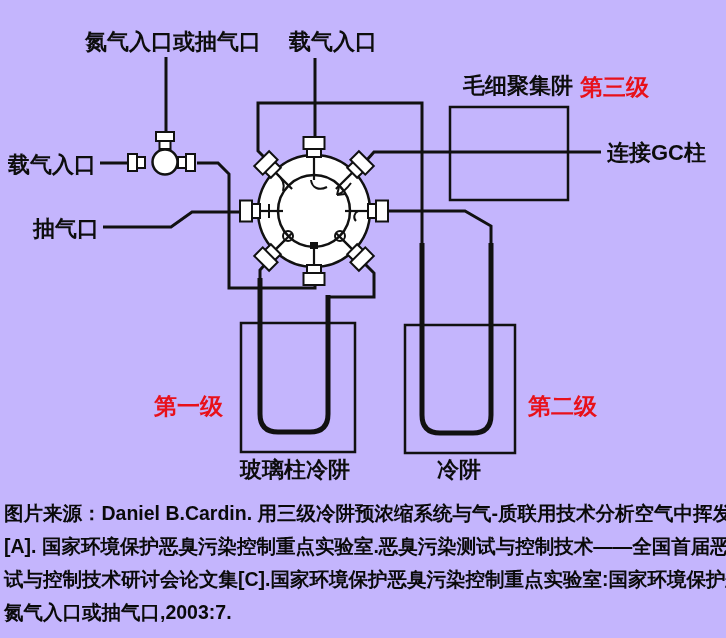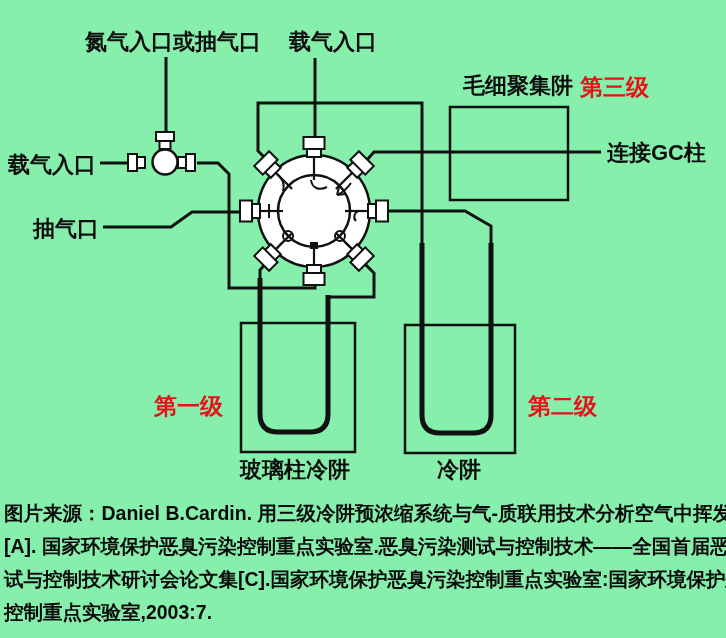--- a/index.html
+++ b/index.html
@@ -1,16 +1,16 @@
 <!DOCTYPE html>
 <html><head>
 <meta charset="utf-8">
 <style>
   html,body{margin:0;padding:0;background:#ffffff;}
-  .page{position:relative;width:726px;height:638px;background:#86efac;overflow:hidden;
+  .page{position:relative;width:726px;height:638px;background:#c4b5fd;overflow:hidden;
         font-family:"Liberation Sans","DejaVu Sans",sans-serif;}
   svg text{font-family:"Liberation Sans","DejaVu Sans",sans-serif;font-weight:bold;fill:#0d0d0d;}
   svg text.red{fill:#e8111a;}
   .caption{position:absolute;left:4px;top:497px;width:720px;color:#0a0a0a;
            font-weight:bold;font-size:19.5px;line-height:33px;}
   .caption div{white-space:nowrap;}
 </style>
 </head>
 <body>
 
@@ -119,16 +119,16 @@
     <text class="red" x="528" y="414" font-size="23">第二级</text>
     <text x="240" y="477" font-size="22">玻璃柱冷阱</text>
     <text x="437" y="477" font-size="22">冷阱</text>
   </svg>
 
   
   <div class="caption">
     <div>图片来源：Daniel B.Cardin. 用三级冷阱预浓缩系统与气-质联用技术分析空气中挥发性硫化物</div>
     <div>[A]. 国家环境保护恶臭污染控制重点实验室.恶臭污染测试与控制技术——全国首届恶臭污染测</div>
     <div>试与控制技术研讨会论文集[C].国家环境保护恶臭污染控制重点实验室:国家环境保护恶臭污染</div>
-    <div>控制重点实验室,2003:7.</div>
+    <div>氮气入口或抽气口,2003:7.</div>
   </div>
 
 </div>
 
 </body></html>

